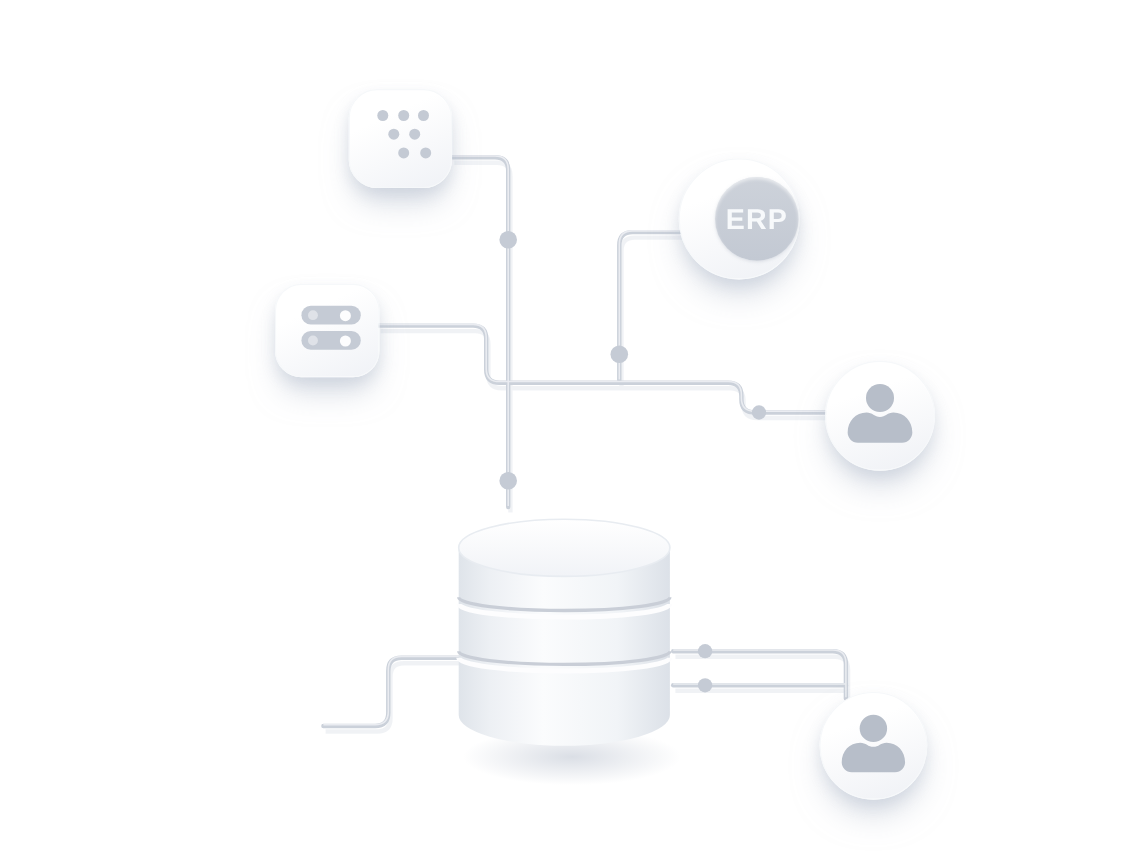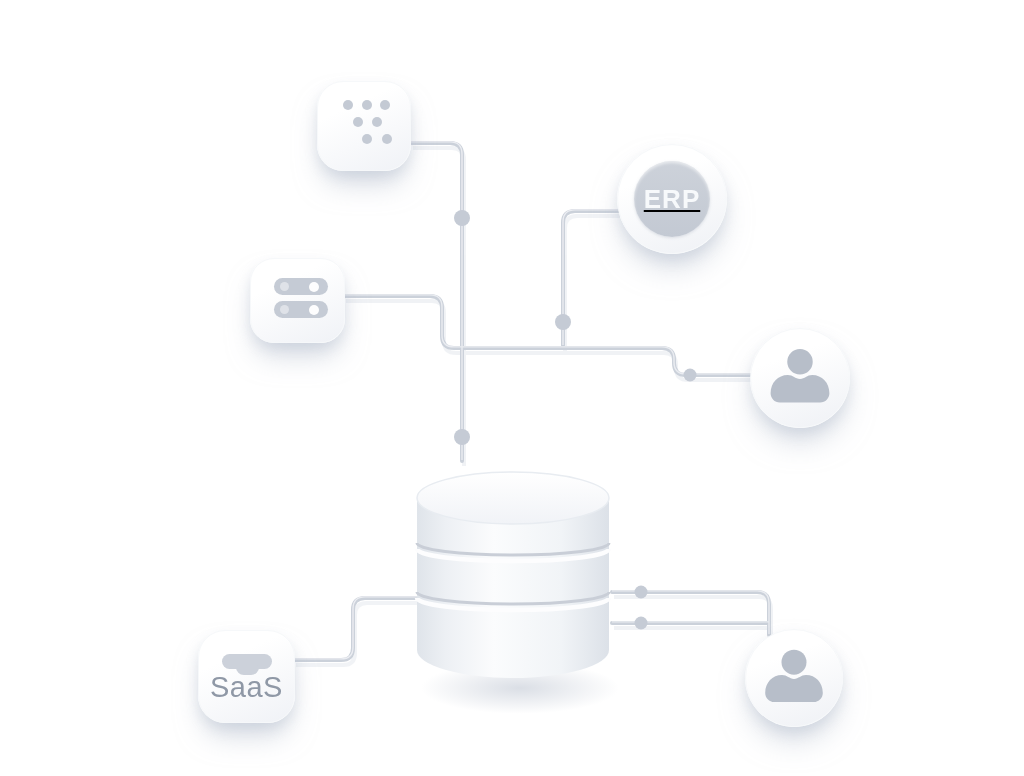--- a/index.html
+++ b/index.html
@@ -25,21 +25,21 @@
                 0 18px 28px -6px rgba(176,186,202,0.55),
                 0 6px 12px rgba(186,194,208,0.30);
   }
   .ci {
     background: linear-gradient(160deg, #ffffff 30%, #f0f2f6 95%);
     border: 1px solid #f6f8fa;
     border-radius: 50%;
     box-shadow: inset 0 1px 0 #ffffff,
                 0 18px 30px -6px rgba(176,186,202,0.55),
                 0 6px 12px rgba(186,194,208,0.30);
-    display: flex; align-items: center; justify-content: center; text-decoration: underline;
+    display: flex; align-items: center; justify-content: flex-end;
   }
   
   .dot-grid { position: absolute; inset: 0; }
   .dot-grid span {
     position: absolute; width: 10px; height: 10px; border-radius: 50%;
     background: #c4cad4;
   }
   
   .server-icon { position: absolute; inset: 0; }
   .srv-bar {
@@ -184,27 +184,20 @@
 
   <div class="node ci" style="left:750px; top:328px; width:100px; height:100px;">
     <svg class="person-svg" viewBox="0 0 100 100">
       <g fill="#b7bec9">
         <circle cx="50" cy="33.5" r="13"></circle>
         <path d="M50 51 c5 0 7 -4 12.5 -4 c10 0 17.5 8 17.5 18.5 c0 5 -4 9.5 -9.5 9.5 h-41 c-5.5 0 -9.5 -4.5 -9.5 -9.5 c0 -10.5 7.5 -18.5 17.5 -18.5 c5.5 0 7.5 4 12.5 4 z"></path>
       </g>
     </svg>
   </div>
 
-  <div class="node sq" style="left:198px; top:630px; width:97px; height:93px; border-radius:27px;">
-    <div>
-      <div class="cloud-pill"></div>
-      <div class="cloud-bump"></div>
-    </div>
-    <div class="saas-label">SaaS</div>
-  </div>
 
   <div class="node ci" style="left:745px; top:629px; width:98px; height:98px;">
     <svg class="person-svg" viewBox="0 0 100 100">
       <g fill="#b7bec9">
         <circle cx="50" cy="33.5" r="13"></circle>
         <path d="M50 51 c5 0 7 -4 12.5 -4 c10 0 17.5 8 17.5 18.5 c0 5 -4 9.5 -9.5 9.5 h-41 c-5.5 0 -9.5 -4.5 -9.5 -9.5 c0 -10.5 7.5 -18.5 17.5 -18.5 c5.5 0 7.5 4 12.5 4 z"></path>
       </g>
     </svg>
   </div>
 

